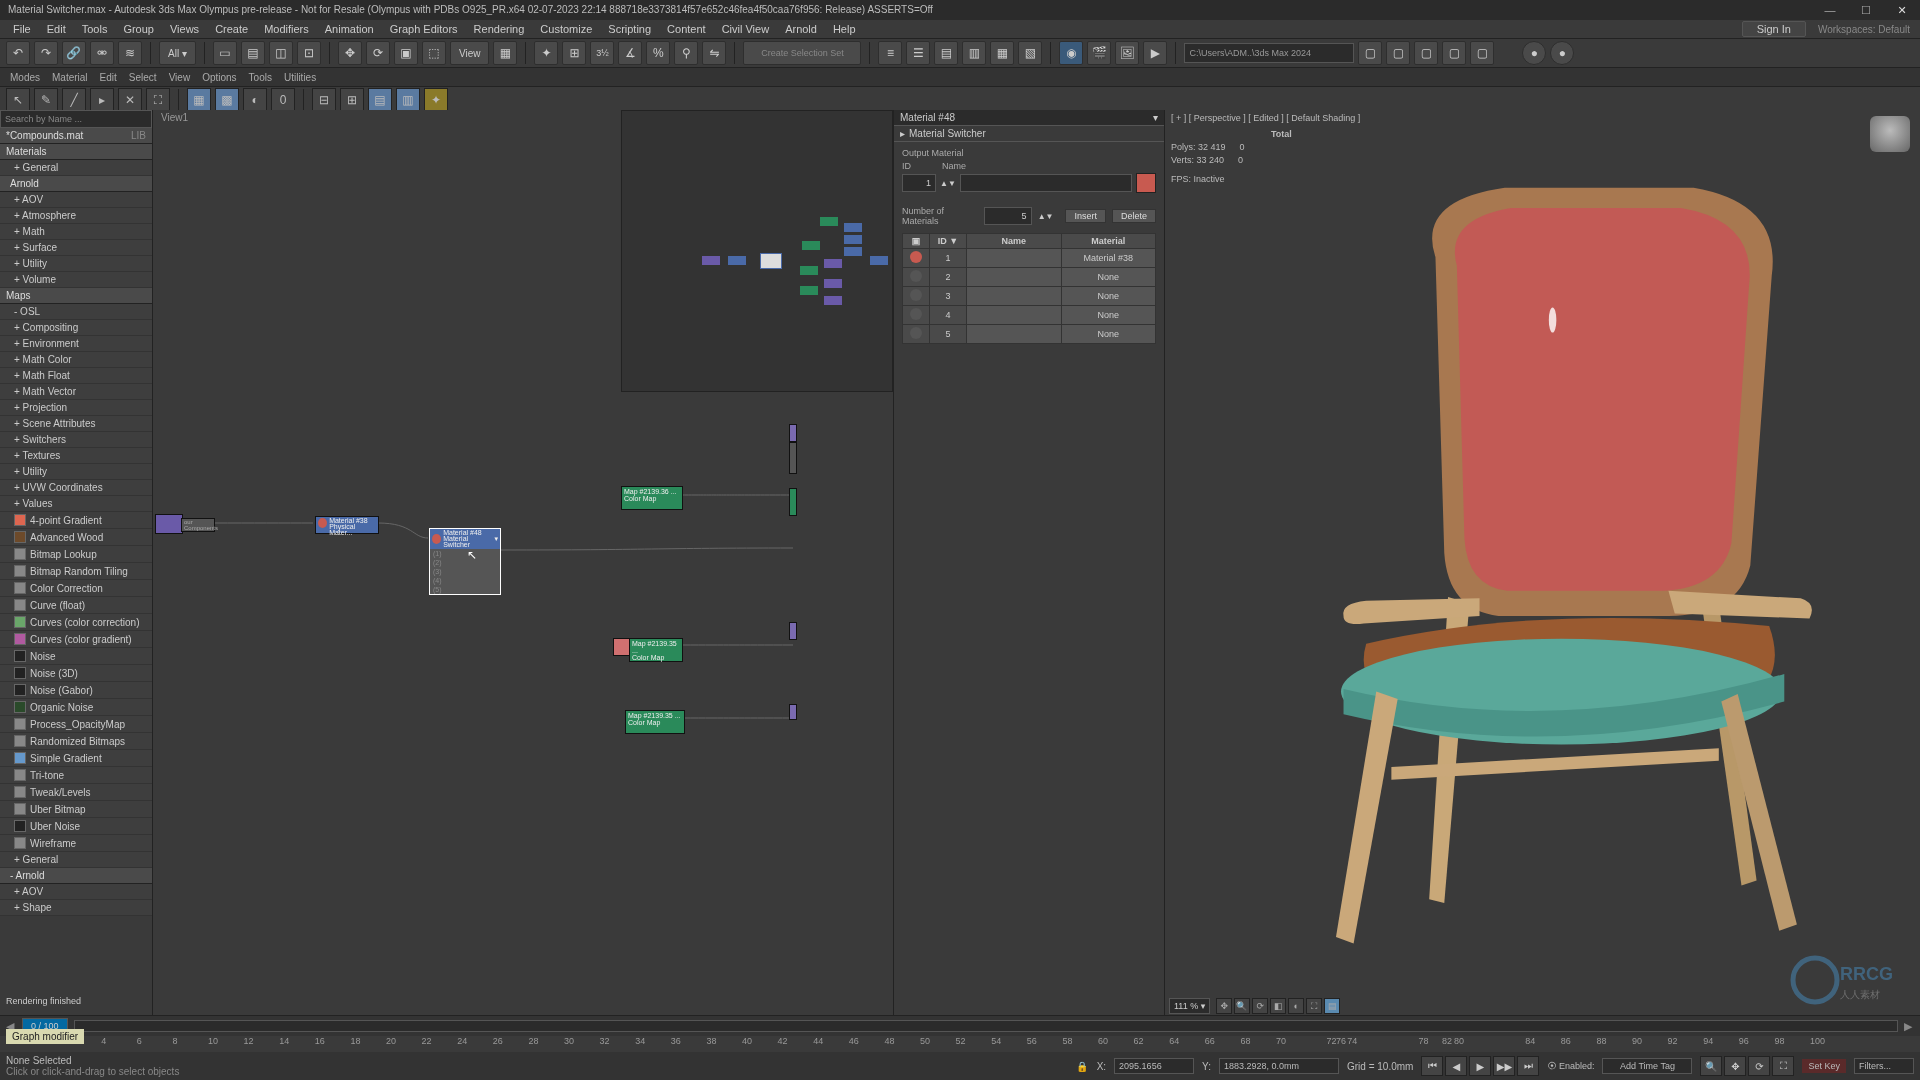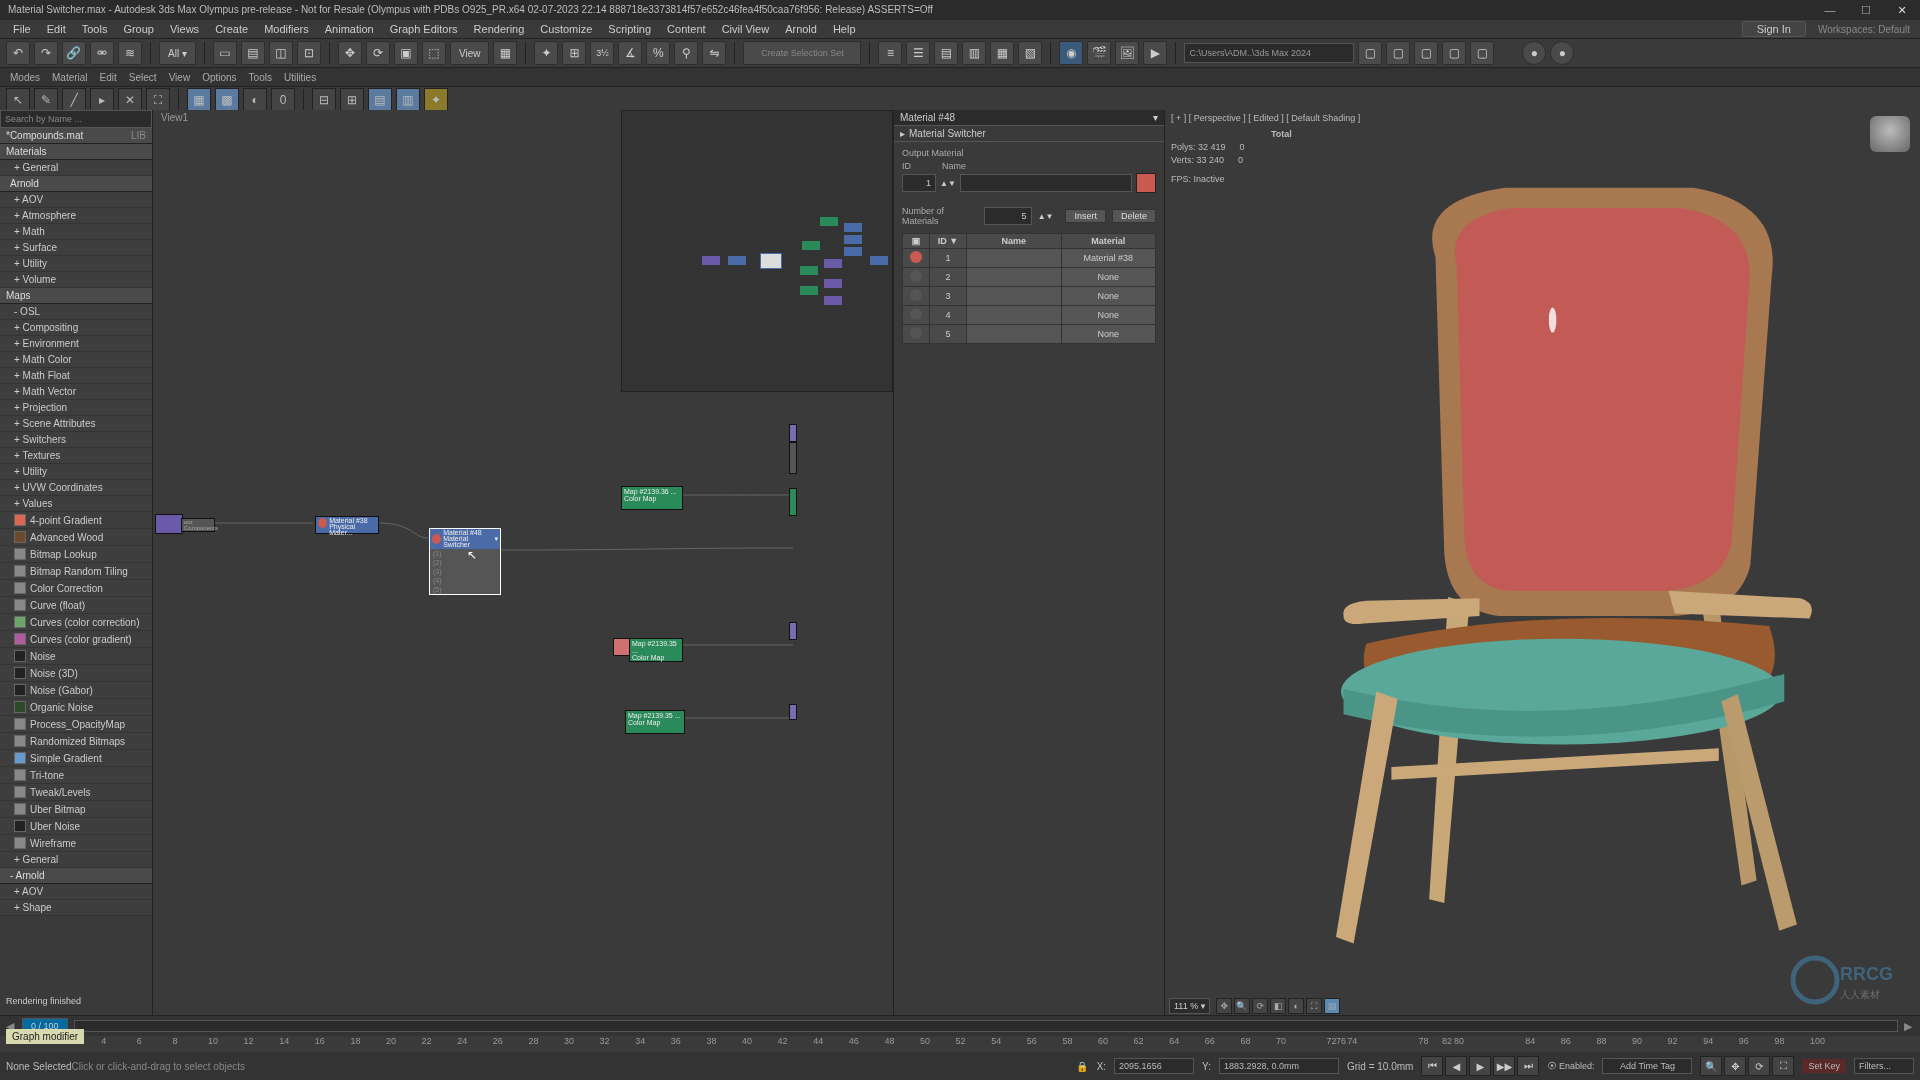--- a/index.html
+++ b/index.html
@@ -624,21 +624,21 @@
       <span class="tick" style="left: 1560.8px;">86</span>
       <span class="tick" style="left: 1596.4px;">88</span>
       <span class="tick" style="left: 1632px;">90</span>
       <span class="tick" style="left: 1667.6px;">92</span>
       <span class="tick" style="left: 1703.2px;">94</span>
       <span class="tick" style="left: 1738.8px;">96</span>
       <span class="tick" style="left: 1774.4px;">98</span>
       <span class="tick" style="left: 1810px;">100</span>
     </div>
   <div class="status">
-    <div style="display:flex;flex-direction:row;gap:0">
+    <div style="display:flex;flex-direction:column;gap:0">
       <span>None Selected</span>
       <span style="color:#888">Click or click-and-drag to select objects</span>
     </div>
     <div class="right">
       <span>🔒</span>
       <span>X:</span>
         <span class="coord">2095.1656</span>
       <span>Y:</span>
         <span class="coord" style="width:110px">1883.2928, 0.0mm</span>
       <span>Grid = 10.0mm</span>

